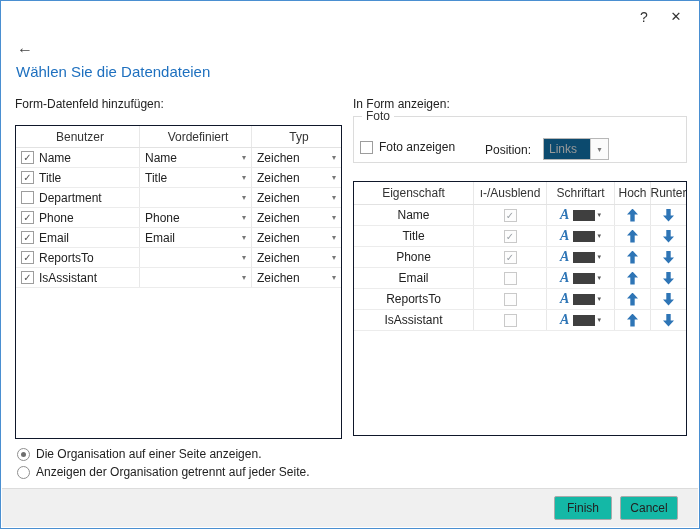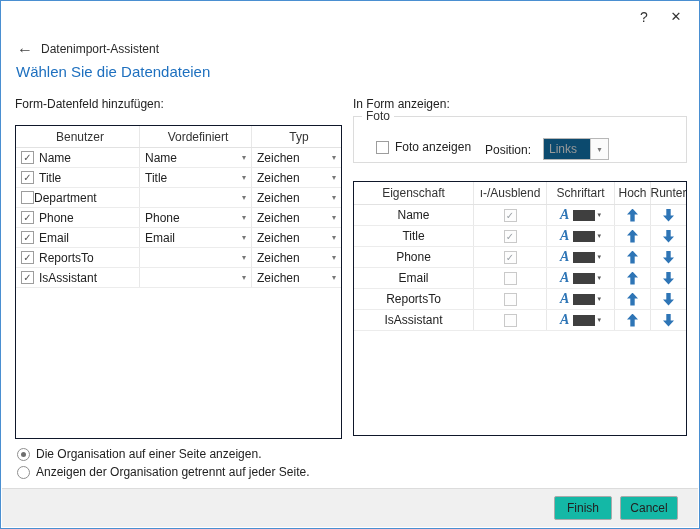--- a/index.html
+++ b/index.html
@@ -33,21 +33,21 @@
   .ltable .trow{height:20px;}
   .ltable .thead{height:22px;}
   .lc1{width:124px;padding-left:5px;}
   .lc2{width:112px;padding-left:5px;position:relative;}
   .lc3{flex:1;padding-left:5px;position:relative;}
   .combo-caret{position:absolute;right:5px;font-size:8px;color:#777;}
 
   
   .foto-group{position:absolute;left:352px;top:108px;width:334px;height:54px;margin:0;padding:0;border:1px solid #dcdcdc;box-sizing:border-box;}
   .foto-group legend{margin-left:8px;padding:0 4px;font-size:12px;color:#333;}
-  .cb-row{position:absolute;left:22px;top:17px;display:flex;align-items:center;gap:6px;}
+  .cb-row{position:absolute;left:6px;top:17px;display:flex;align-items:center;gap:6px;}
   .pos-label{position:absolute;left:131px;top:20px;color:#222;}
   .pos-select{position:absolute;left:189px;top:15px;width:66px;height:22px;border:1px solid #b7b7b7;background:#0c4a6e;display:flex;align-items:center;box-sizing:border-box;}
   .pos-value{flex:1;padding-left:5px;color:#9a9a9a;}
   .pos-caret{width:17px;height:100%;border-left:1px solid #c6c6c6;background:#fbfbfb;display:flex;align-items:center;justify-content:center;font-size:8px;color:#777;}
 
   .rtable{left:352px;top:180px;width:334px;height:255px;}
   .rtable .trow{height:21px;}
   .rtable .thead{height:23px;}
   .rc1{width:120px;justify-content:center;}
   .rc2{width:73px;justify-content:center;}
@@ -83,21 +83,20 @@
 </style>
 </head>
 <body>
 
 <div class="dialog">
 
   <span class="tb-btn tb-help">?</span>
   <span class="tb-btn tb-close">✕</span>
 
   <span class="back">←</span>
-  <span class="wtitle">Datenimport-Assistent</span>
   <h1 class="heading">Wählen Sie die Datendateien</h1>
 
   <div class="lp-label">Form-Datenfeld hinzufügen:</div>
 
   <div class="tbl ltable">
     <div class="trow thead">
       <div class="tcell lc1 hc">Benutzer</div>
       <div class="tcell lc2 hc">Vordefiniert</div>
       <div class="tcell lc3 hc">Typ</div>
     </div>
@@ -126,21 +125,21 @@
             <span class="combo-caret">▾</span>
           </div>
           <div class="tcell lc3">
             <span>Zeichen</span>
             <span class="combo-caret">▾</span>
           </div>
         </div>
         <div class="trow">
           <div class="tcell lc1">
             <span class="cb"></span>
-            <span style="">Department</span>
+            <span style="margin-left: 5px;">Department</span>
           </div>
           <div class="tcell lc2">
             <span></span>
             <span class="combo-caret">▾</span>
           </div>
           <div class="tcell lc3">
             <span>Zeichen</span>
             <span class="combo-caret">▾</span>
           </div>
         </div>

